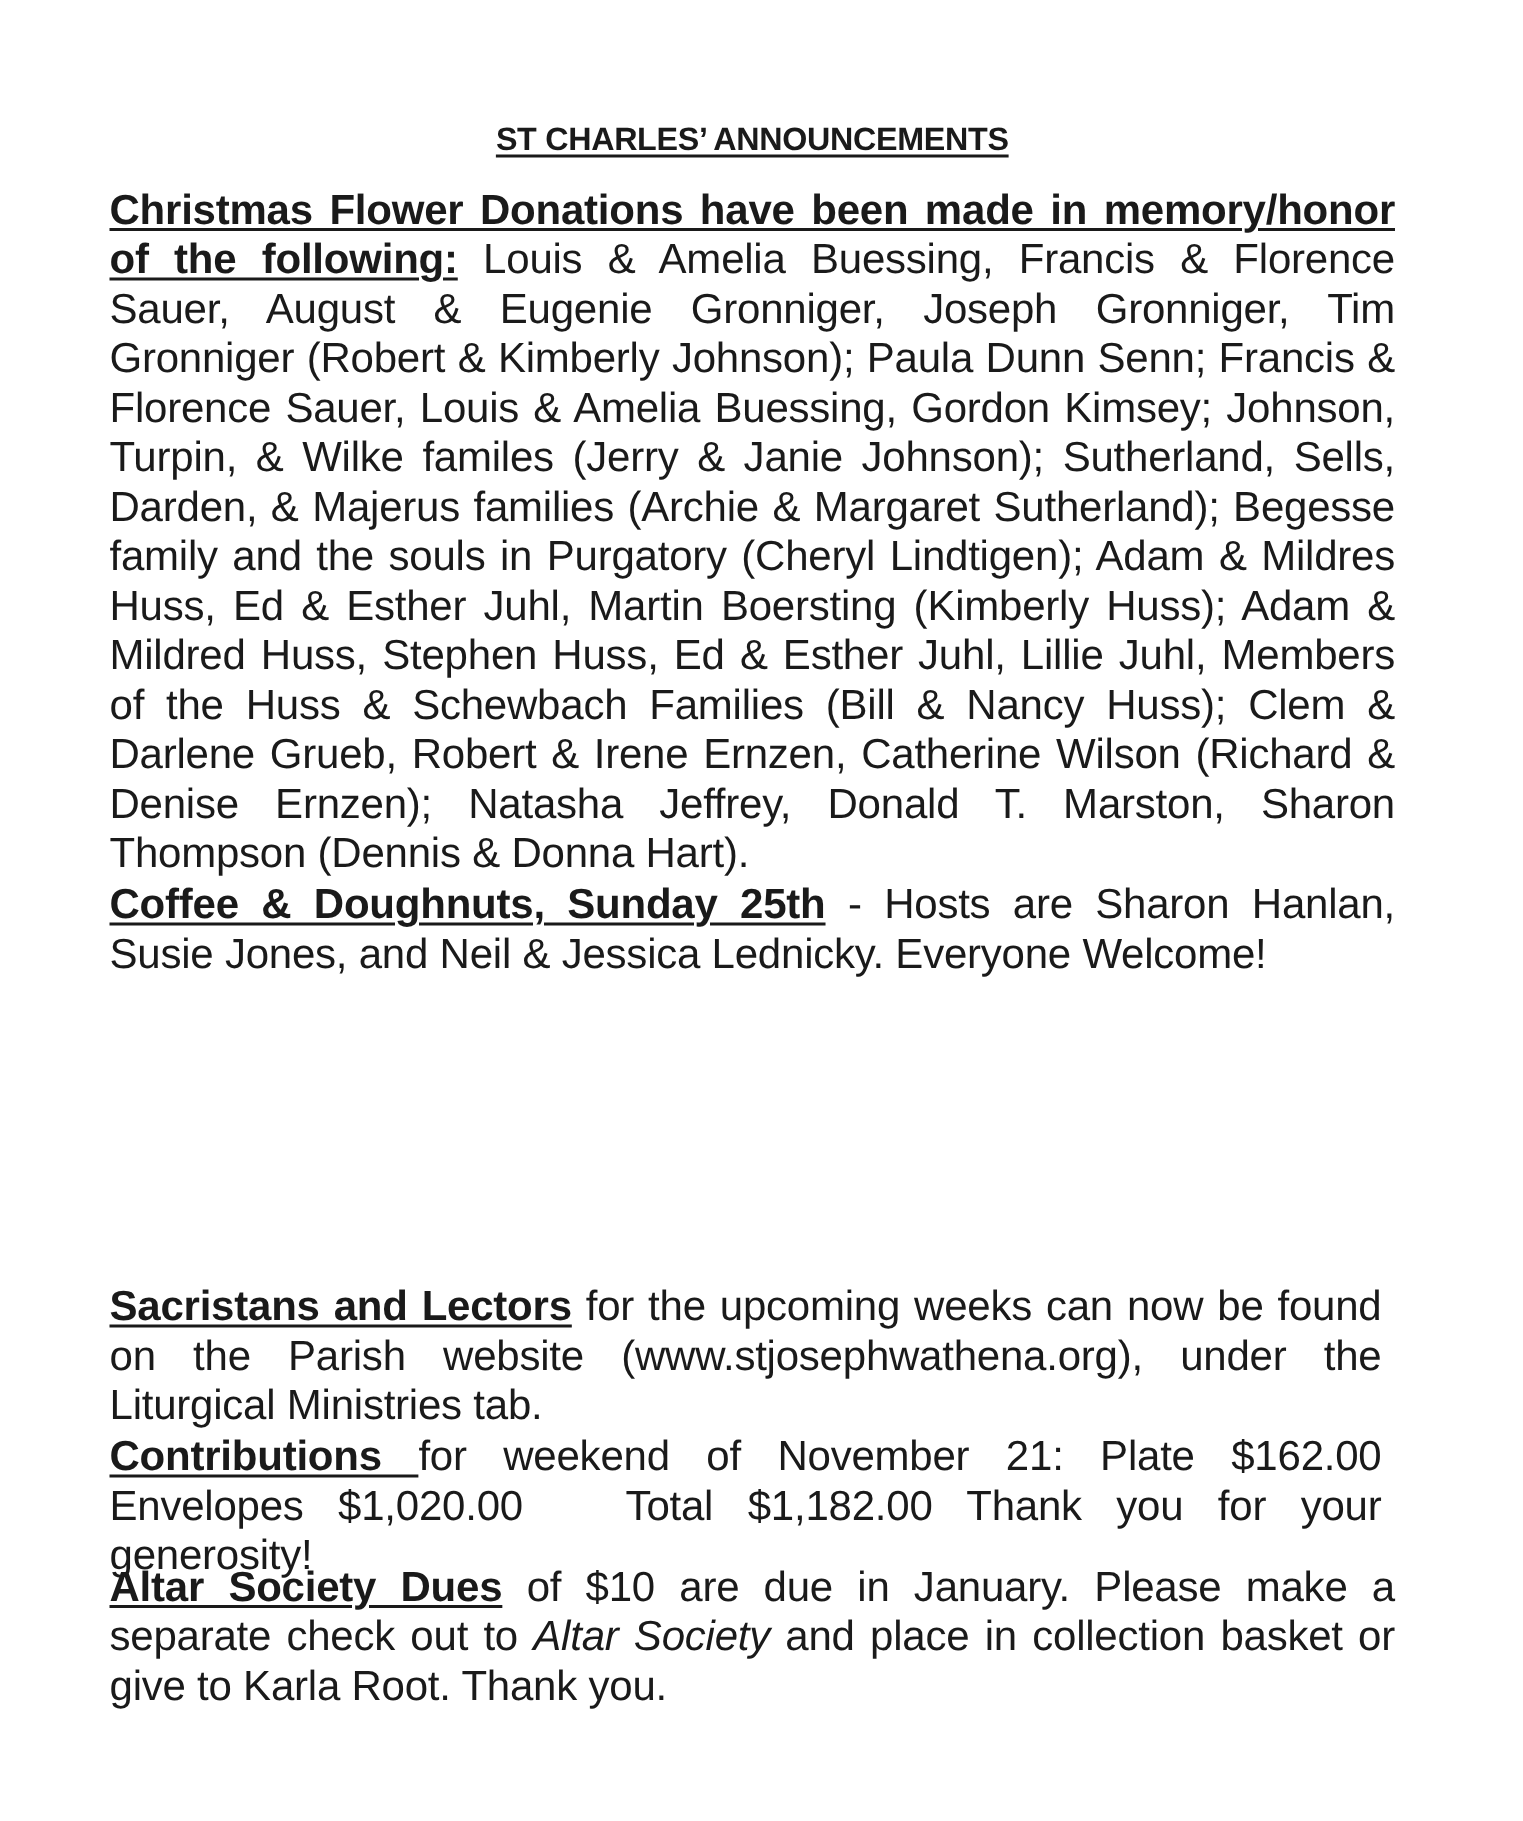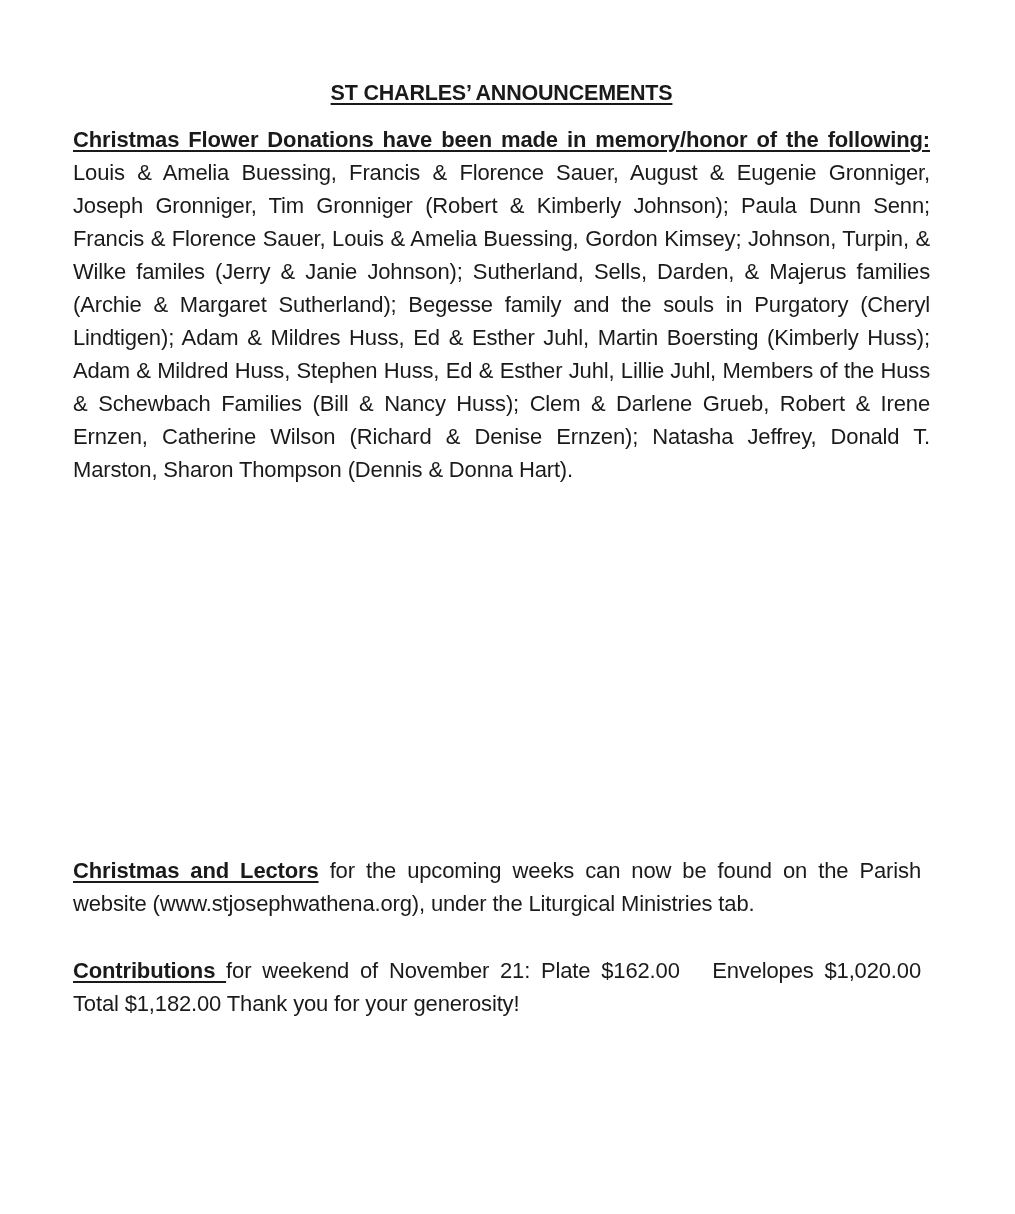--- a/index.html
+++ b/index.html
@@ -33,21 +33,21 @@
       text-decoration: underline;
       text-underline-offset: 3px;
       text-decoration-thickness: 2px;
       margin: 0;
       letter-spacing: -0.2px;
     }
     .para {
       position: absolute;
       left: 73px;
       margin: 0;
-      font-size: 22px;
+      font-size: 28px;
       line-height: 33px;
       text-align: justify;
       letter-spacing: -0.15px;
     }
     .w857 { width: 857px; }
     .w848 { width: 848px; }
     .lead {
       font-weight: bold;
       text-decoration: underline;
       text-underline-offset: 3px;
@@ -57,21 +57,23 @@
   </style>
 </head>
 <body>
 
 <div class="page">
 
   <h2 class="heading" style="top:79px;">ST CHARLES’ ANNOUNCEMENTS</h2>
 
   <p class="para w857" style="top:123px;"><span class="lead">Christmas Flower Donations have been made in memory/honor of the following:</span><span> Louis &amp; Amelia Buessing, Francis &amp; Florence Sauer, August &amp; Eugenie Gronniger, Joseph Gronniger, Tim Gronniger (Robert &amp; Kimberly Johnson); Paula Dunn Senn; Francis &amp; Florence Sauer, Louis &amp; Amelia Buessing, Gordon Kimsey; Johnson, Turpin, &amp; Wilke familes (Jerry &amp; Janie Johnson); Sutherland, Sells, Darden, &amp; Majerus families (Archie &amp; Margaret Sutherland); Begesse family and the souls in Purgatory (Cheryl Lindtigen); Adam &amp; Mildres Huss, Ed &amp; Esther Juhl, Martin Boersting (Kimberly Huss); Adam &amp; Mildred Huss, Stephen Huss, Ed &amp; Esther Juhl, Lillie Juhl, Members of the Huss &amp; Schewbach Families (Bill &amp; Nancy Huss); Clem &amp; Darlene Grueb, Robert &amp; Irene Ernzen, Catherine Wilson (Richard &amp; Denise Ernzen); Natasha Jeffrey, Donald T. Marston, Sharon Thompson (Dennis &amp; Donna Hart).</span></p>
 
+  <p class="para w857" style="top:586px;"><span class="lead">Coffee &amp; Doughnuts, Sunday 25th</span><span> - Hosts are Sharon Hanlan, Susie Jones, and Neil &amp; Jessica Lednicky. Everyone Welcome!</span></p>
 
 
 
-  <p class="para w848" style="top:854px;"><span class="lead">Christmas and Lectors</span><span> for the upcoming weeks can now be found on the Parish website (www.stjosephwathena.org), under the Liturgical Ministries tab.</span></p>
+  <p class="para w848" style="top:854px;"><span class="lead">Sacristans and Lectors</span><span> for the upcoming weeks can now be found on the Parish website (www.stjosephwathena.org), under the Liturgical Ministries tab.</span></p>
 
   <p class="para w848" style="top:954px; white-space: pre-wrap;"><span class="lead">Contributions </span><span>for weekend of November 21: Plate $162.00   Envelopes $1,020.00   Total $1,182.00 Thank you for your generosity!</span></p>
 
+  <p class="para w857" style="top:1041px;"><span class="lead">Altar Society Dues</span><span> of $10 are due in January. Please make a separate check out to </span><span class="italic">Altar Society</span><span> and place in collection basket or give to Karla Root. Thank you.</span></p>
 
 </div>
 
 </body></html>

